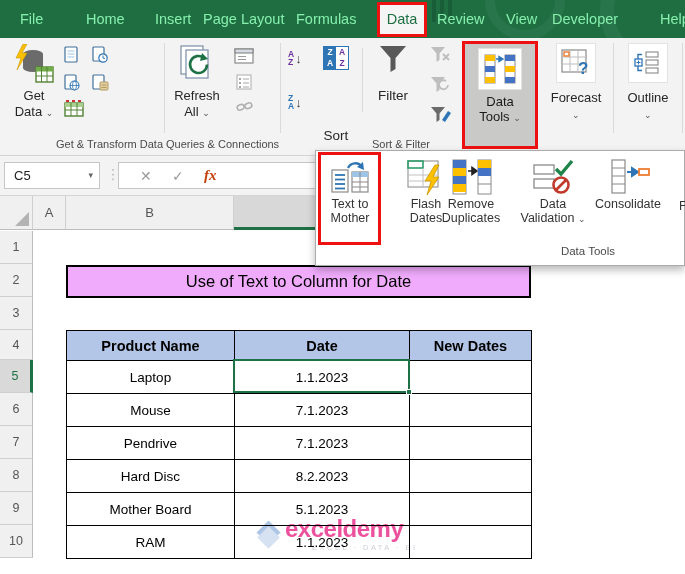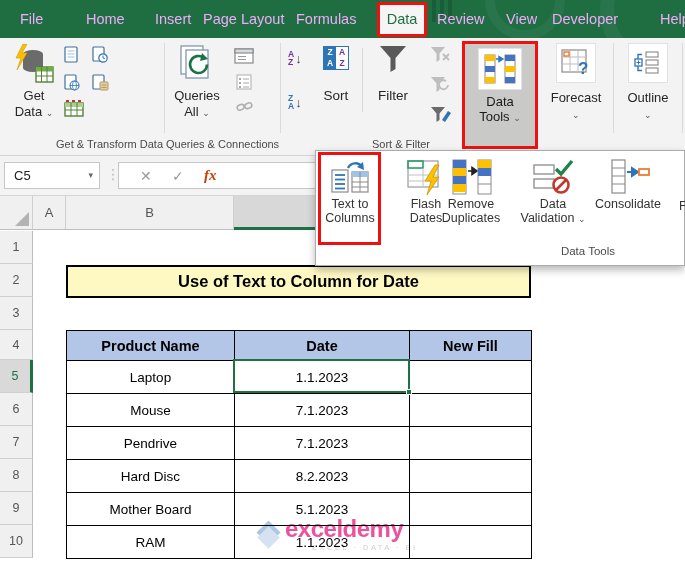--- a/index.html
+++ b/index.html
@@ -4,21 +4,21 @@
 <style>
   * { margin:0; padding:0; box-sizing:border-box; }
   body { background:#fff; }
   .app{ position:relative; width:685px; height:574px; background:#fff;
         font-family:"Liberation Sans", sans-serif; overflow:hidden; }
 
   
   .menubar{ position:absolute; left:0; top:0; width:685px; height:38px; background:#1E6E42; overflow:hidden;}
   .decor-c{ position:absolute; border-radius:50%; border:14px solid rgba(255,255,255,0.05);}
   .decor-b{ position:absolute; width:4px; background:rgba(0,0,0,0.14);}
-  .tab{ position:absolute; top:0; height:38px; line-height:38px; color:#f0abfc; font-size:14.5px; cursor:default; white-space:nowrap;}
+  .tab{ position:absolute; top:0; height:38px; line-height:38px; color:#86efac; font-size:14.5px; cursor:default; white-space:nowrap;}
   .tab-active{ position:absolute; top:2px; height:35px; background:#f5f5f5; border:3px solid #EE1111;
                color:#1E6E42; font-size:14.5px; line-height:29px; text-align:center; }
 
   
   .ribbon{ position:absolute; left:0; top:38px; width:685px; height:118px; background:#F3F3F3; border-bottom:1px solid #D5D5D5;}
   .rsep{ position:absolute; top:5px; height:90px; width:1px; background:#DADADA;}
   .glabel{ position:absolute; top:100px; font-size:11px; color:#4a4a4a; text-align:right; white-space:nowrap;}
   .bigbtn{ position:absolute; text-align:center; color:#262626; font-size:13px; cursor:default;}
   .bigbtn .l1{ position:absolute; left:0; right:0; top:50px;}
   .bigbtn .l2{ position:absolute; left:0; right:0; top:66px;}
@@ -52,22 +52,22 @@
   .chcell{ position:absolute; top:0; height:33px; line-height:33px; text-align:center; font-size:13px; color:#555;
            border-right:1px solid #CFCFCF;}
   .chsel{ background:#D8D8D8; border-bottom:3px solid #1E7145; height:34px;}
   .corner{ position:absolute; left:0; top:0; width:33px; height:33px; border-right:1px solid #CFCFCF;}
   .corner:after{ content:""; position:absolute; right:3px; bottom:3px; border-left:14px solid transparent; border-bottom:14px solid #B3B3B3;}
   .rowhdr{ position:absolute; left:0; top:230px; width:33px;}
   .rhcell{ position:absolute; left:0; width:33px; background:#F0F0F0; border-right:1px solid #BDBDBD; border-bottom:1px solid #CFCFCF;
            text-align:center; font-size:12.5px; color:#555;}
   .rhsel{ background:#D9D9D9; border-right:3px solid #1E7145; color:#1E7145;}
 
-  .banner{ position:absolute; left:66px; top:265px; width:465px; height:33px; background:#fef9c3; border:2px solid #000;
-           text-align:center; font-weight:bold; font-size:16.5px; color:#000; line-height:29px; z-index:3;}
+  .banner{ position:absolute; left:66px; top:265px; width:465px; height:33px; background:#f0abfc; border:2px solid #000;
+           text-align:center; font-weight:normal; font-size:16.5px; color:#000; line-height:29px; z-index:3;}
 
   .wmark{ position:absolute; left:260px; top:516px; z-index:2; display:flex; align-items:flex-start; opacity:.95;}
   .wlogo{ width:17px; height:17px; background:#A9C3E4; transform:rotate(45deg); margin:8px 8px 0 0; position:relative;}
   .wlogo:after{ content:""; position:absolute; left:4px; top:4px; right:-3px; bottom:-3px; background:#D4E1F2;}
   .wname{ font-size:24px; font-weight:bold; color:#ec4899; letter-spacing:-0.5px; line-height:26px;}
   .wtag{ position:absolute; left:52px; top:27px; font-size:7.5px; color:#C9CDD3; letter-spacing:2.5px; white-space:nowrap;}
 
   .xtable{ position:absolute; left:66px; top:330px; width:466px; z-index:3;
            display:grid; grid-template-columns:168px 175px 122px;
            grid-template-rows:30px 33px 33px 33px 33px 33px 33px;
@@ -175,21 +175,21 @@
 
     <div class="bigbtn" style="left:166px;top:0;width:62px;height:96px;">
       <span class="mini" style="left:12px;top:5px;">
         <svg width="38" height="42" viewBox="0 0 38 42">
           <rect x="3" y="3" width="22" height="28" fill="#fff" stroke="#8496B0" stroke-width="1.3"></rect>
           <rect x="8" y="7" width="22" height="28" fill="#fff" stroke="#8496B0" stroke-width="1.3"></rect>
           <path d="M26 15 a8.5 8.5 0 1 0 3 6.5" fill="none" stroke="#1E7145" stroke-width="2.6"></path>
           <polygon points="24,10 30,16 22,18" fill="#1E7145"></polygon>
         </svg>
       </span>
-      <span class="l1">Queries</span>
+      <span class="l1">Refresh</span>
       <span class="l2"><span>All</span>
         <span class="chev">⌄</span></span>
     </div>
     <span class="mini" style="left:234px;top:10px;">
       <svg width="20" height="16" viewBox="0 0 20 16">
           <rect x="1" y="1" width="18" height="14" fill="#fff" stroke="#8a8a8a" stroke-width="1.2"></rect>
           <rect x="1" y="1" width="18" height="4" fill="#D6DCE4" stroke="#8a8a8a" stroke-width="1.2"></rect>
           <line x1="4" y1="8.5" x2="12" y2="8.5" stroke="#9a9a9a"></line>
           <line x1="4" y1="11.5" x2="12" y2="11.5" stroke="#9a9a9a"></line>
         </svg></span>
@@ -222,21 +222,21 @@
       </span>
     <div class="bigbtn" style="left:314px;top:0;width:44px;height:96px;">
       <span class="mini" style="left:9px;top:8px;">
         <span class="sortbox">
           <span class="bcell">Z</span>
             <span class="pcell">A</span>
           <span class="bcell">A</span>
             <span class="pcell">Z</span>
         </span>
         </span>
-      <span class="l1" style="font-size:13.5px;">Sort</span>
+      <span class="l1" style="font-size:13.5px;margin-top:40px;">Sort</span>
     </div>
     <div class="rsep" style="left:362px;top:10px;height:64px;"></div>
     <div class="bigbtn" style="left:368px;top:0;width:50px;height:96px;">
       <span class="mini" style="left:10px;top:6px;">
         <svg width="30" height="30" viewBox="0 0 30 30">
             <polygon points="2,2 28,2 17.5,14 17.5,25 12.5,28 12.5,14" fill="#595959"></polygon>
           </svg></span>
       <span class="l1" style="font-size:13.5px;">Filter</span>
     </div>
     <span class="mini" style="left:430px;top:8px;">
@@ -347,21 +347,21 @@
 
   <div class="wmark">
     <span class="wlogo"></span>
     <span class="wname">exceldemy</span>
     <span class="wtag">EXCEL · DATA · BI</span>
   </div>
 
   <div class="xtable">
     <div class="xcell xhead">Product Name</div>
     <div class="xcell xhead">Date</div>
-    <div class="xcell xhead">New Fill</div>
+    <div class="xcell xhead">New Dates</div>
 
     <div class="xcell">Laptop</div>
     <div class="xcell">1.1.2023</div>
     <div class="xcell"></div>
 
     <div class="xcell">Mouse</div>
     <div class="xcell">7.1.2023</div>
     <div class="xcell"></div>
 
     <div class="xcell">Pendrive</div>
@@ -399,21 +399,21 @@
           <line x1="5" y1="26" x2="15" y2="26" stroke="#2E75B6" stroke-width="1.8"></line>
           <line x1="5" y1="30.5" x2="15" y2="30.5" stroke="#2E75B6" stroke-width="1.8"></line>
           <rect x="22" y="14" width="16" height="20" fill="#fff" stroke="#8a8a8a" stroke-width="1.2"></rect>
           <rect x="22" y="14" width="16" height="5" fill="#9DC3E6"></rect>
           <line x1="30" y1="14" x2="30" y2="34" stroke="#8a8a8a"></line>
           <line x1="22" y1="24" x2="38" y2="24" stroke="#8a8a8a"></line>
             <line x1="22" y1="29" x2="38" y2="29" stroke="#8a8a8a"></line>
         </svg>
         </span>
       <div>Text to</div>
-      <div>Columns</div>
+      <div>Mother</div>
     </div>
 
     <div class="fitem" style="left:88px;top:6px;width:44px;">
       <span class="ic">
         <svg width="38" height="36" viewBox="0 0 38 36">
           <rect x="1" y="2" width="30" height="26" fill="#fff" stroke="#9a9a9a" stroke-width="1.2"></rect>
           <rect x="1" y="2" width="15" height="7" fill="none" stroke="#2E9E6B" stroke-width="1.6"></rect>
           <line x1="1" y1="16" x2="31" y2="16" stroke="#c0c0c0"></line>
             <line x1="1" y1="22" x2="31" y2="22" stroke="#c0c0c0"></line>
           <line x1="16" y1="9" x2="16" y2="28" stroke="#c0c0c0"></line>

